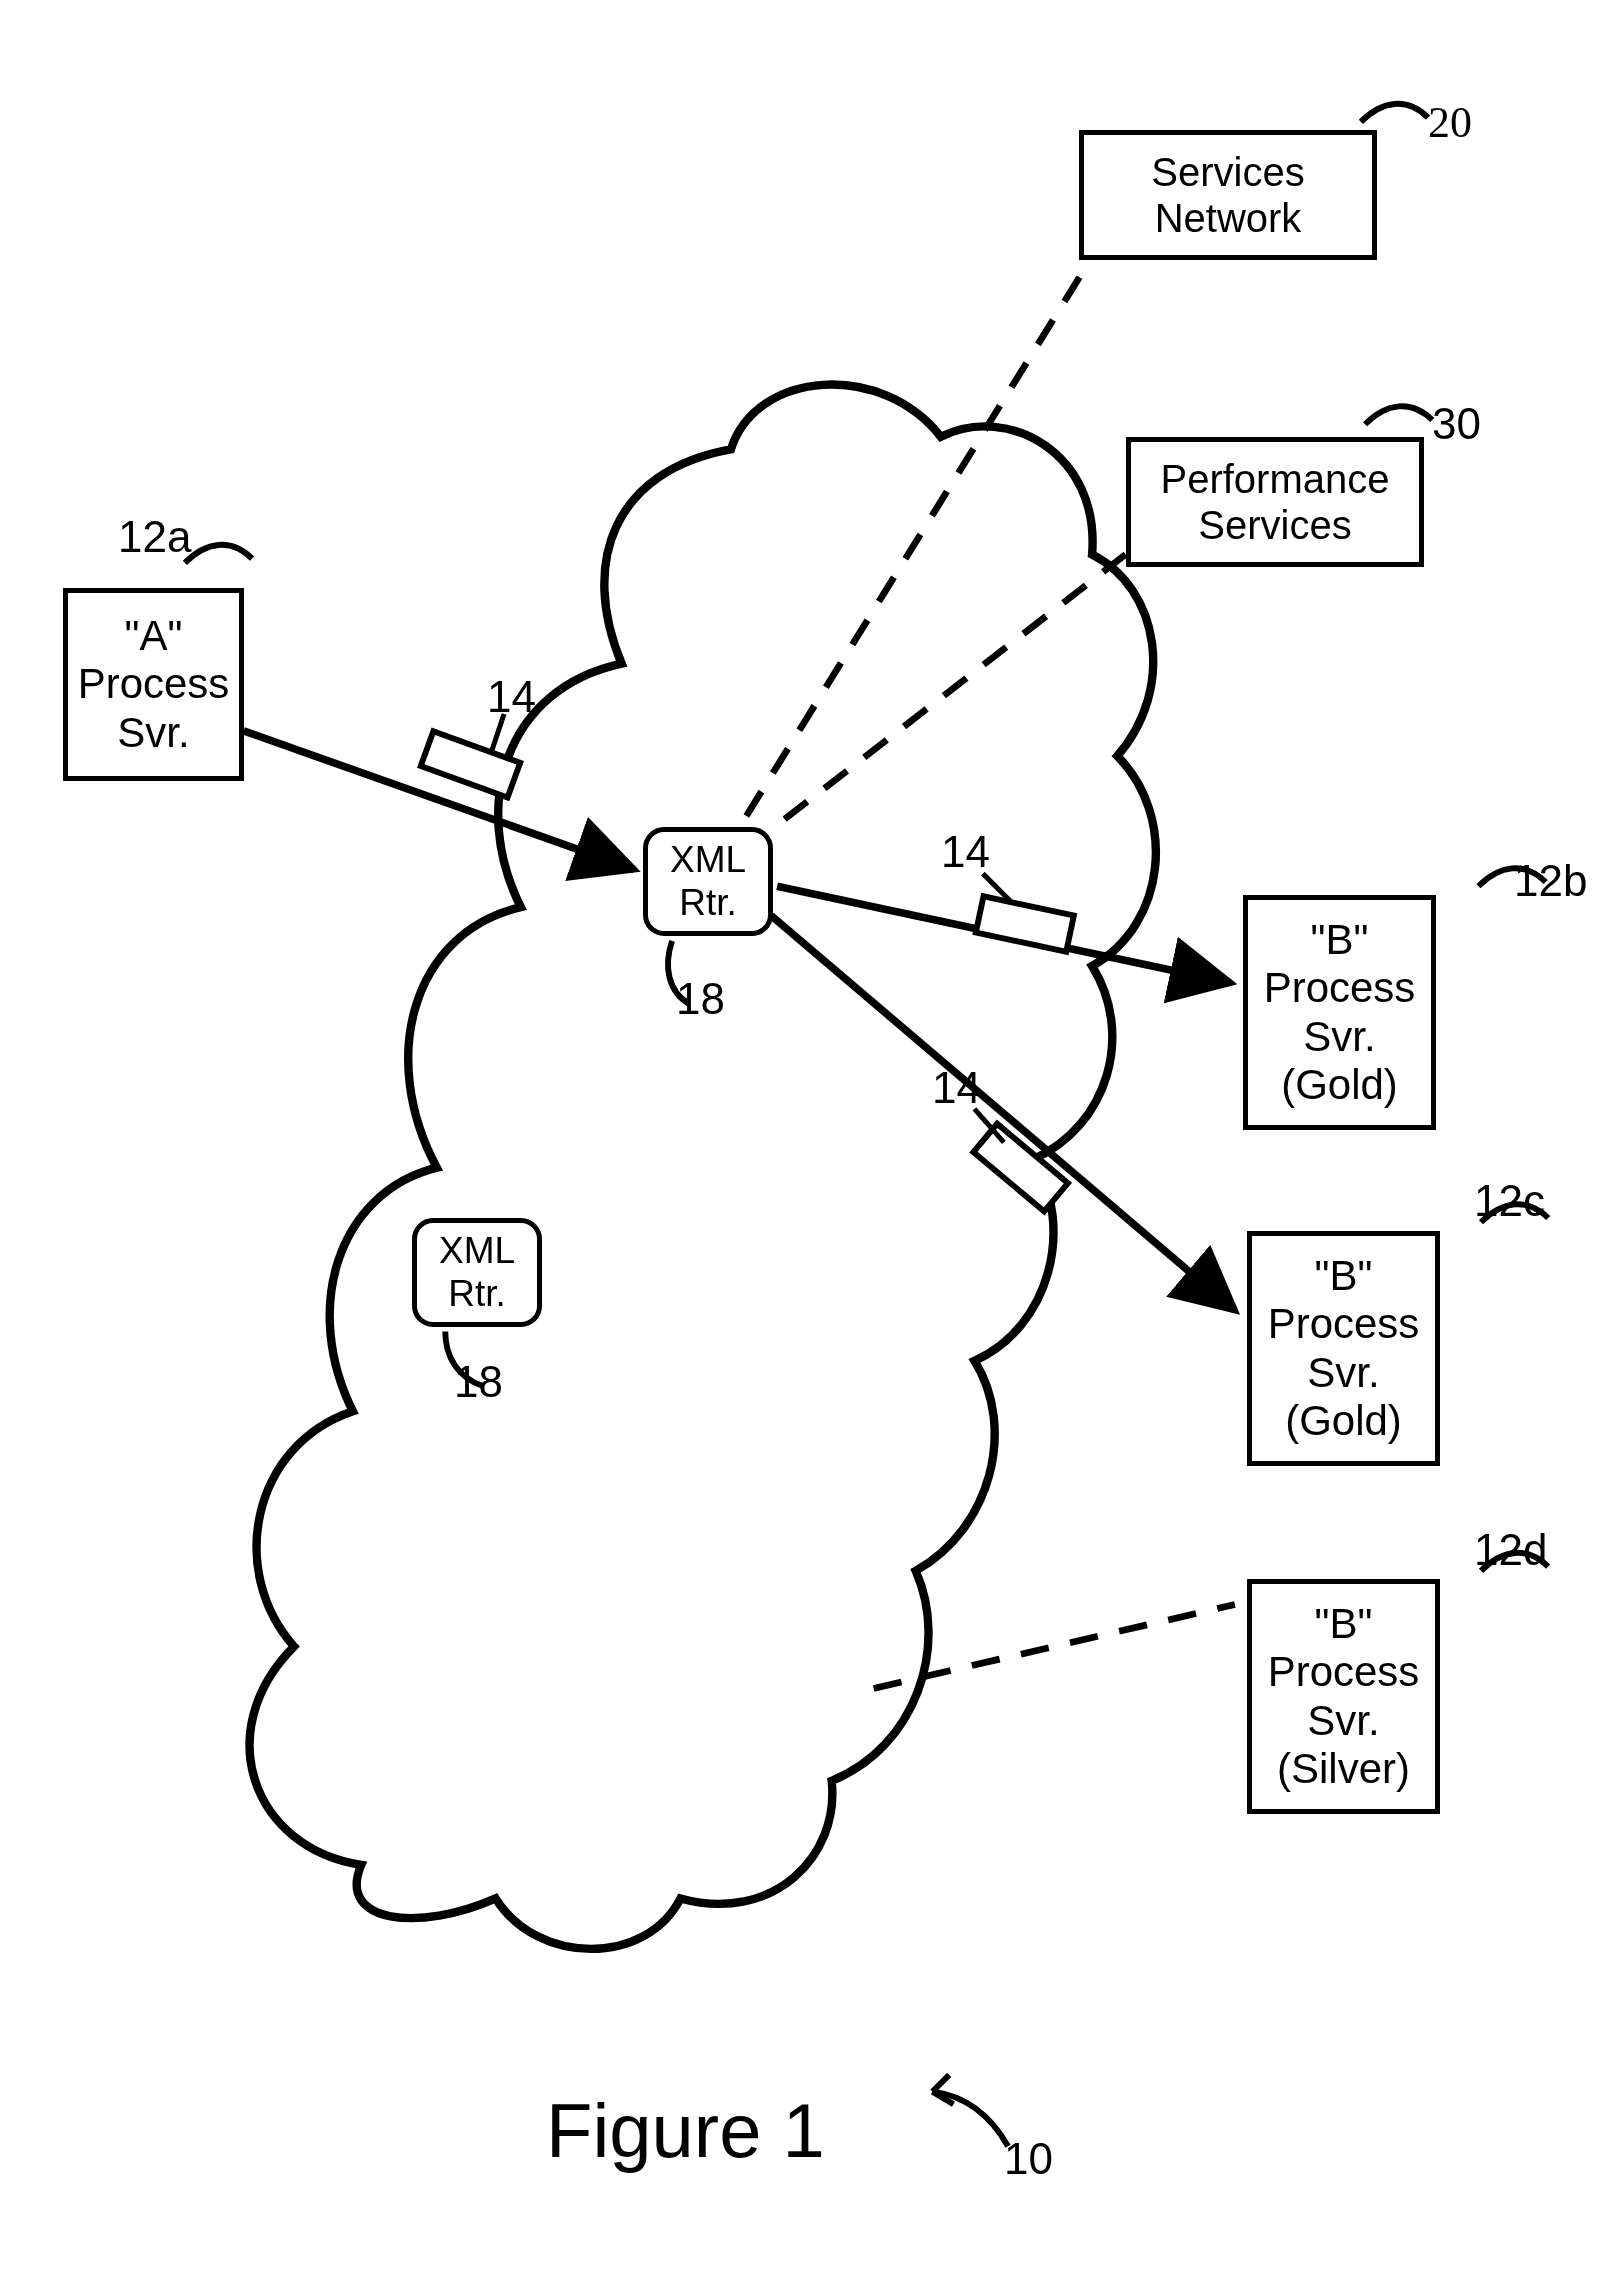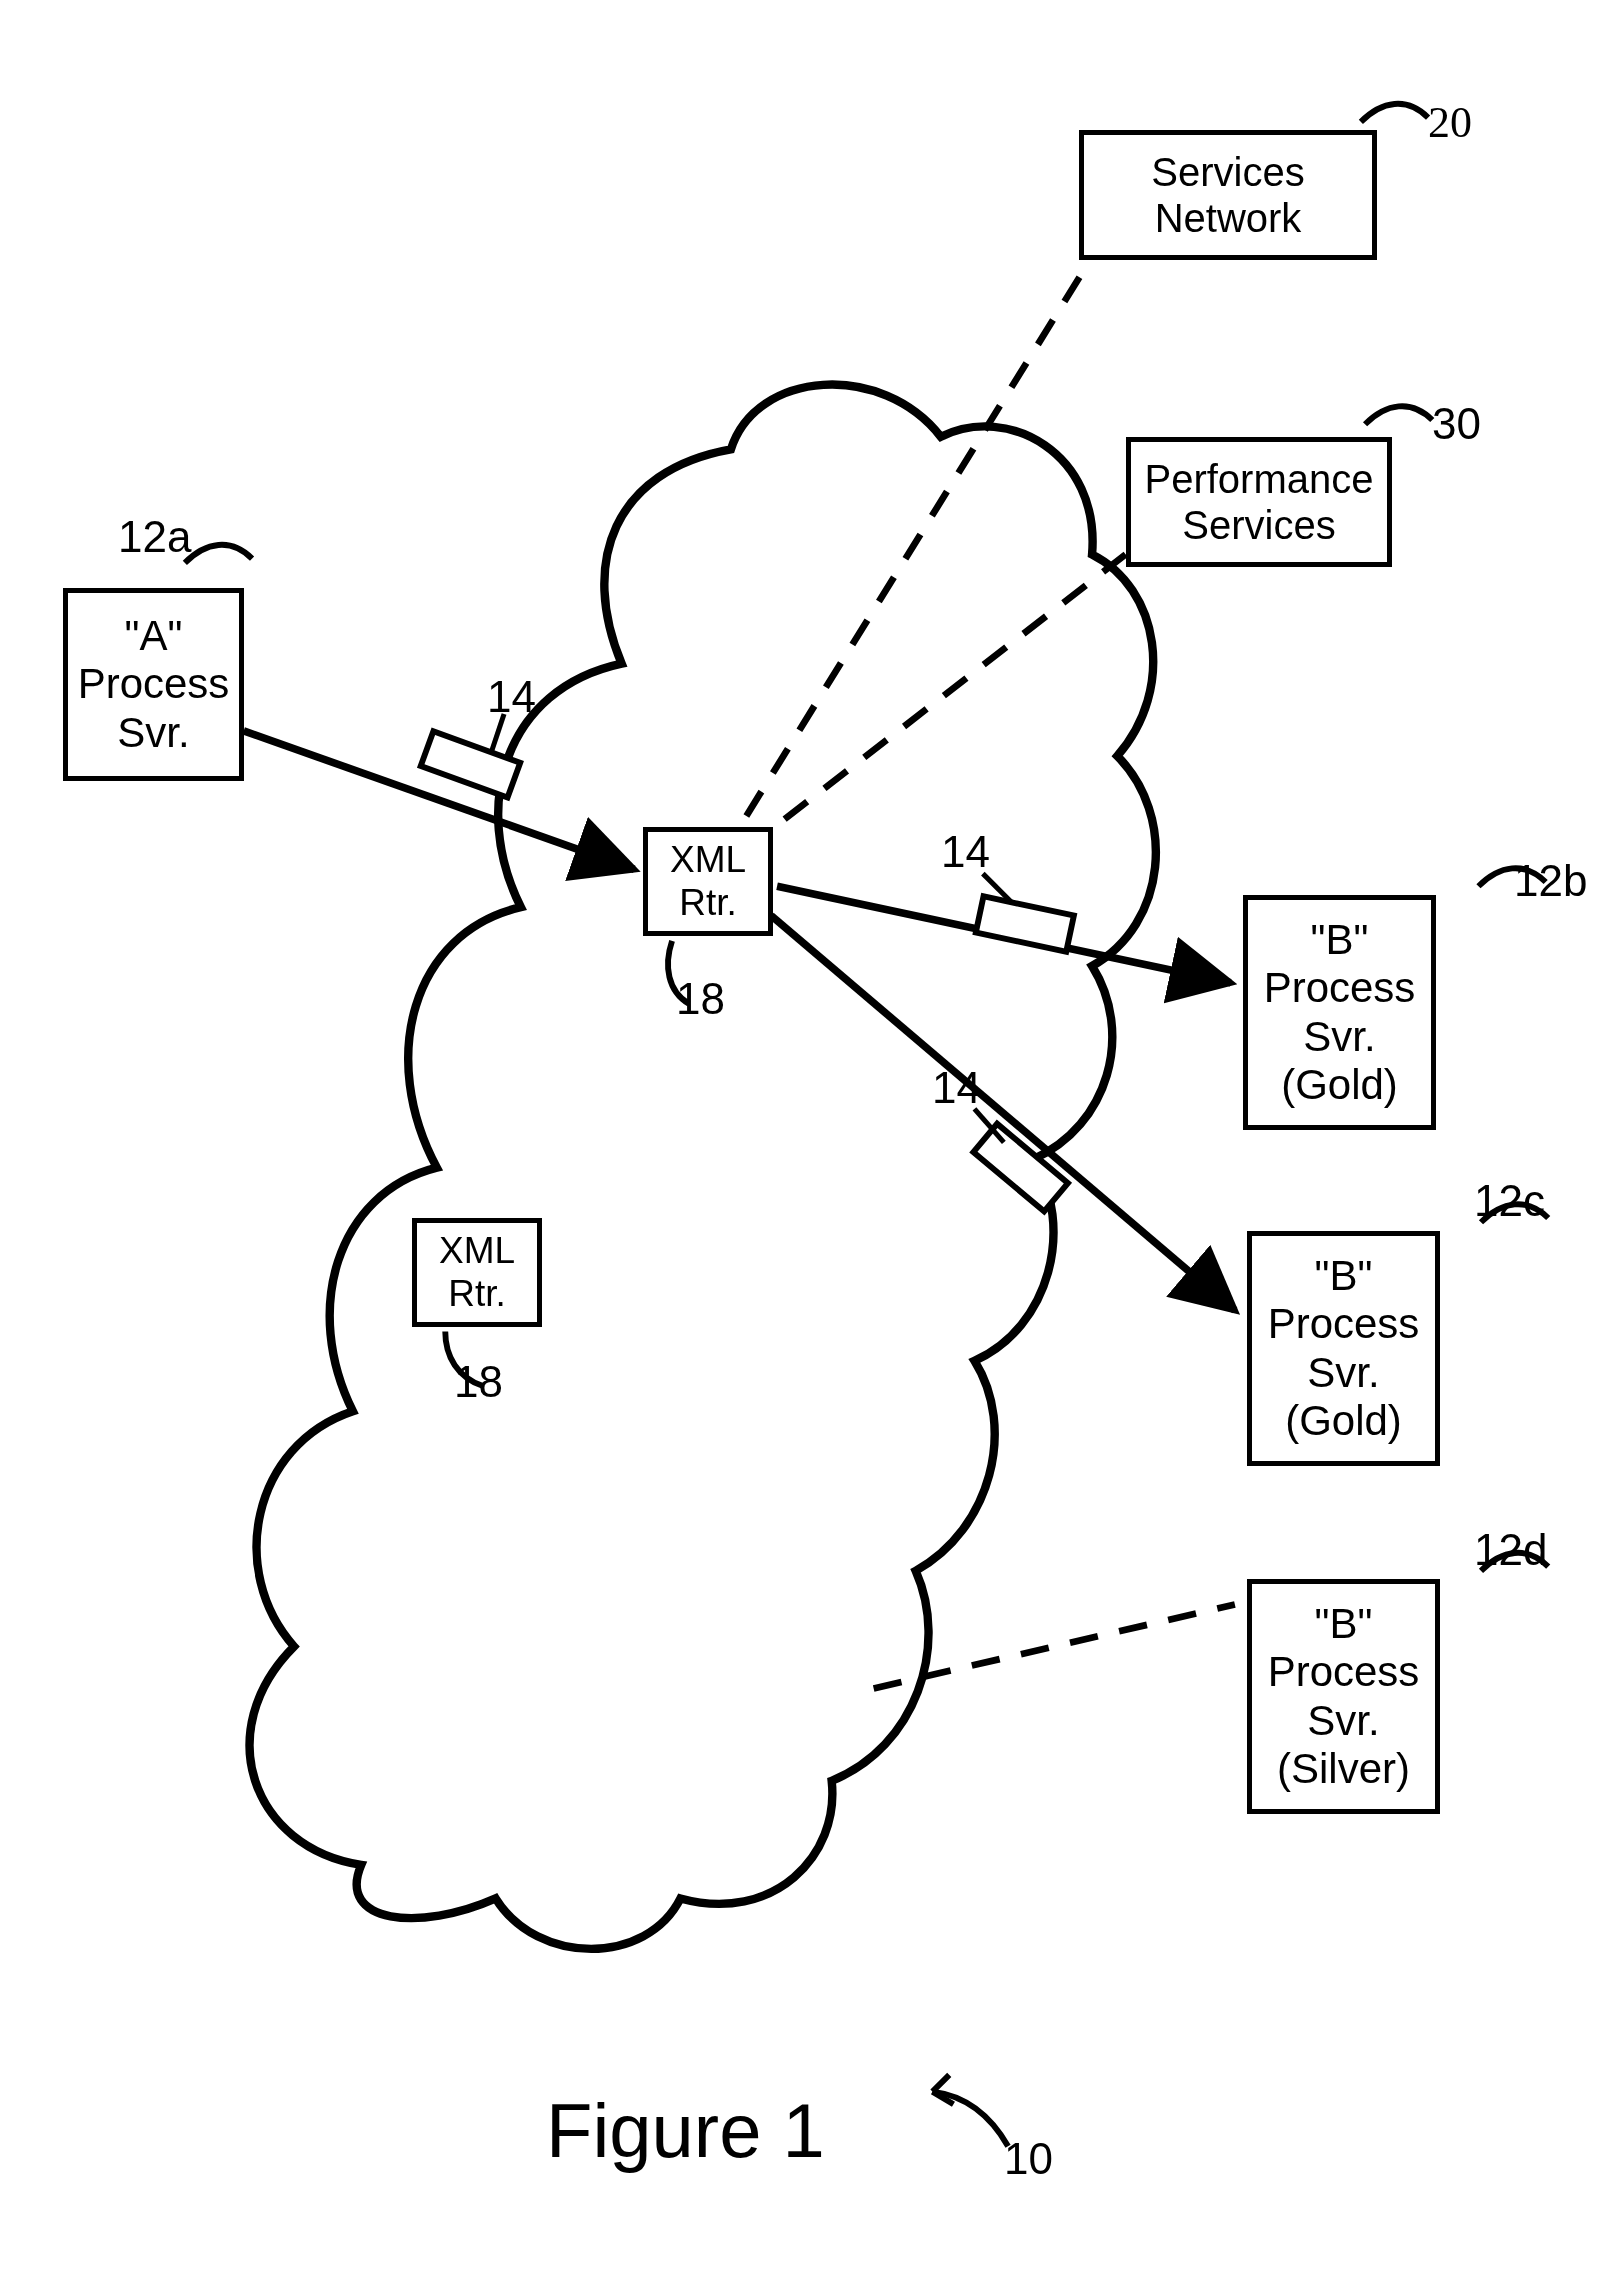--- a/index.html
+++ b/index.html
@@ -23,21 +23,21 @@
     display: flex;
     flex-direction: column;
     justify-content: center;
     align-items: center;
     line-height: 1.15;
     box-sizing: border-box;
   }
   .box span { display: block; }
   .sz-big { font-size: 42px; }
   .sz-svc { font-size: 40px; }
-  .sz-rtr { font-size: 37px; }
+  .sz-rtr { font-size: 37px; border-radius: 21px; }
   .reflabel {
     position: absolute;
     font-size: 44px;
     color: #000;
   }
   .netlabel {
     position: absolute;
     font-size: 47px;
     text-align: center;
     width: 218px;
@@ -143,21 +143,21 @@
     <span>"A"</span>
     <span>Process</span>
     <span>Svr.</span>
   </div>
 
   <div class="box sz-svc" style="left:1079px; top:130px; width:298px; height:130px;">
     <span>Services</span>
     <span>Network</span>
   </div>
 
-  <div class="box sz-svc" style="left:1126px; top:437px; width:266px; height:130px;">
+  <div class="box sz-svc" style="left:1126px; top:437px; width:298px; height:130px;">
     <span>Performance</span>
     <span>Services</span>
   </div>
 
   <div class="box sz-big" style="left:1243px; top:895px; width:193px; height:235px;">
     <span>"B"</span>
     <span>Process</span>
     <span>Svr.</span>
     <span>(Gold)</span>
   </div>

